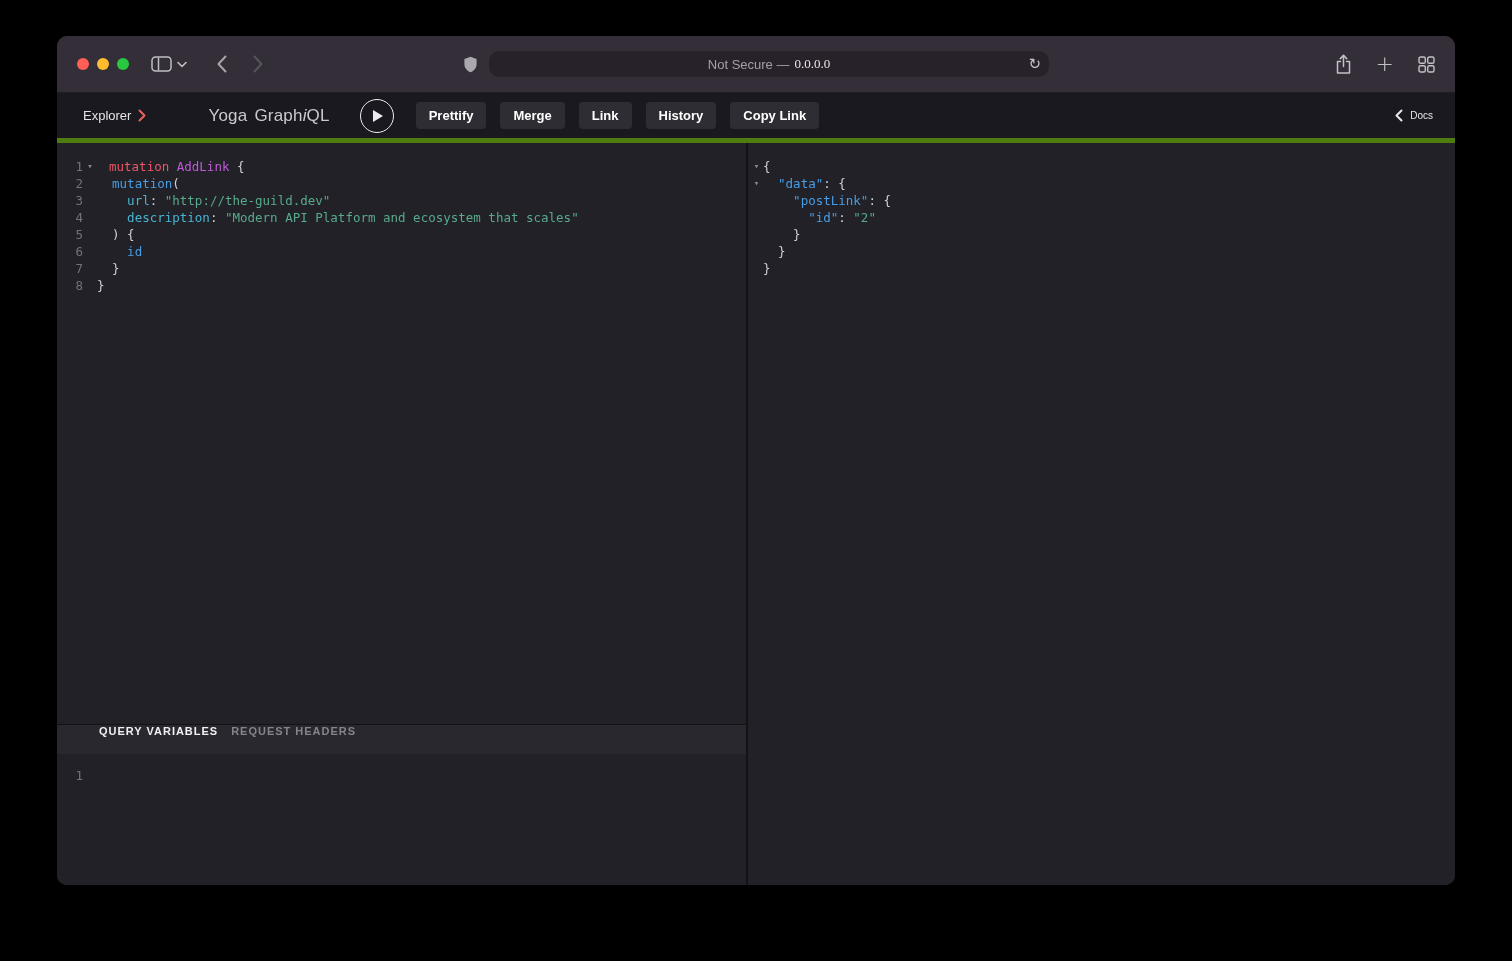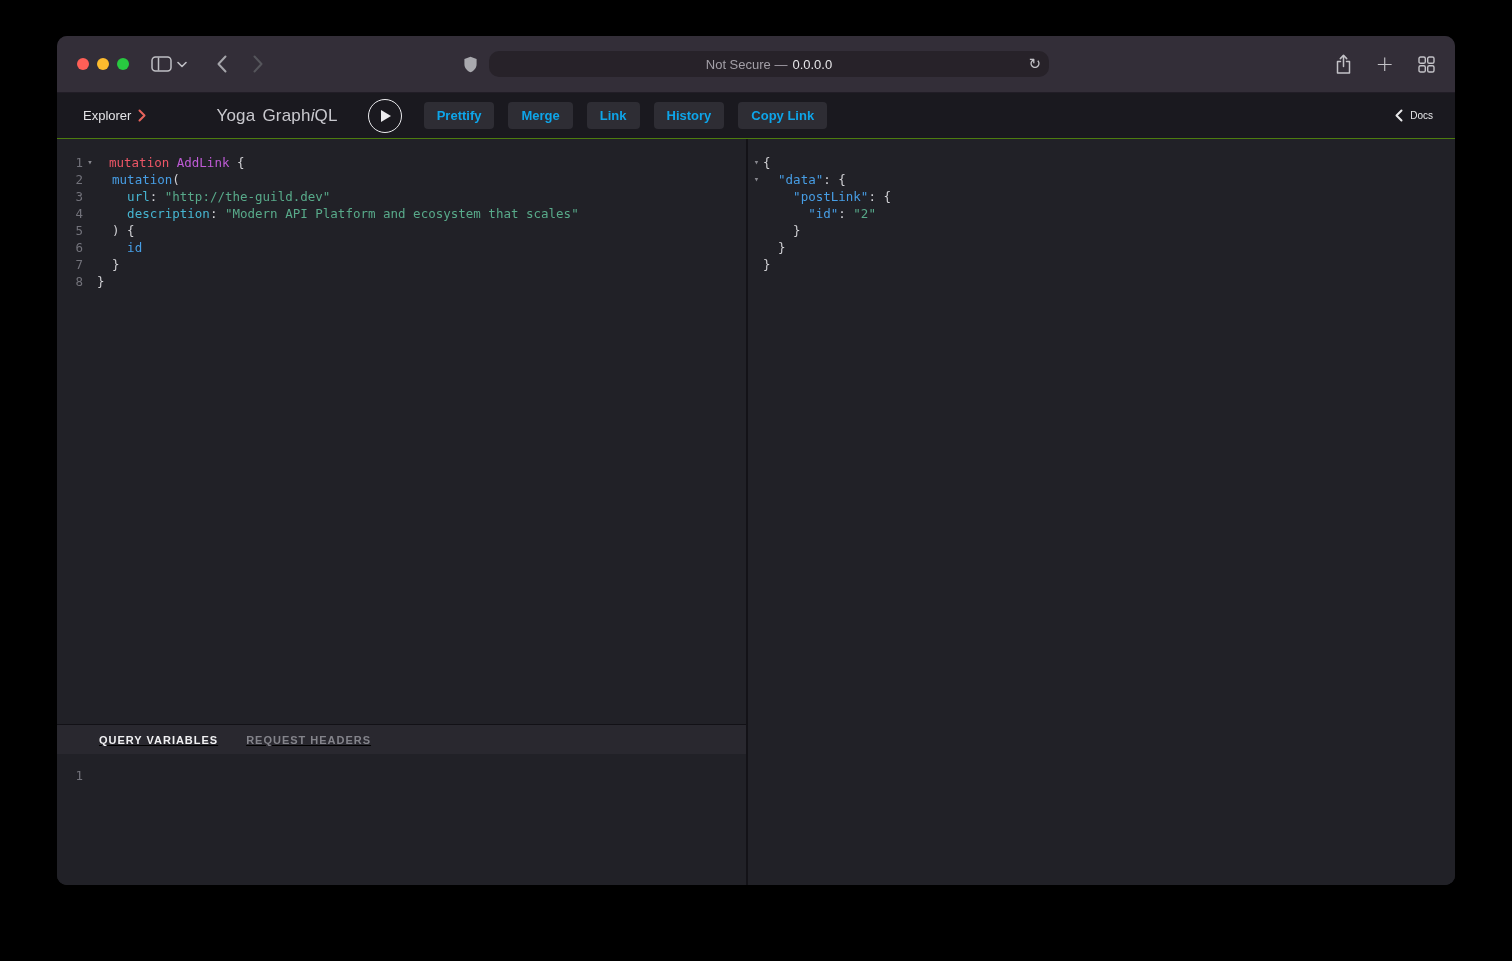--- a/index.html
+++ b/index.html
@@ -17,42 +17,42 @@
   .light.red{background:var(--c-traffic-red);}
   .light.yellow{background:var(--c-traffic-yellow);}
   .light.green{background:var(--c-traffic-green);}
   .chrome-icon{display:flex;align-items:center;justify-content:center;}
   .sidebar-group{display:flex;align-items:center;gap:5px;margin-left:22px;}
   .nav-arrows{display:flex;align-items:center;gap:26px;margin-left:30px;}
   .chrome-center{display:flex;align-items:center;gap:11px;}
   .url-bar{width:560px;height:26px;background:#272229;border-radius:10px;position:relative;
     display:flex;align-items:center;justify-content:center;font-size:13px;}
   .url-sec{color:#a39fa7;}
-  .url-host{color:#e7e6e9;margin-left:5px;}
+  .url-host{color:#e7e6e9;margin-left:5px;font-family:Liberation Serif, serif;}
   .reload{position:absolute;right:8px;top:0;height:26px;display:flex;align-items:center;
     color:#c3c2c7;font-size:15px;font-family:"DejaVu Sans", sans-serif;}
   .chrome-right{display:flex;align-items:center;gap:24px;justify-content:flex-end;}
   .plus-glyph{color:#c3c2c7;font-size:22px;font-weight:300;line-height:1;
     font-family:"DejaVu Sans", sans-serif;}
 
   
-  .gql-toolbar{flex:0 0 45px;height:45px;background:#1a191f;border-bottom:1px solid #4d7c0f;
+  .gql-toolbar{flex:0 0 45px;height:45px;background:#1a191f;border-bottom:5px solid #4d7c0f;
     display:flex;align-items:center;padding:0 14px;}
   .explorer{display:flex;align-items:center;gap:7px;color:#e3e3e6;font-size:13px;
     padding:0 12px;height:100%;cursor:pointer;}
   .app-title{margin-left:50px;font-size:17px;color:#c9c9ce;letter-spacing:.2px;white-space:nowrap;}
-  .app-title .yoga{margin-right:7px;margin-left:8px;}
+  .app-title .yoga{margin-right:7px;}
   .app-title .gqi{font-style:italic;}
   .play-btn{margin-left:30px;width:34px;height:34px;border-radius:50%;
     border:1.5px solid #ececef;background:transparent;display:flex;align-items:center;
     justify-content:center;flex:0 0 34px;cursor:pointer;}
   .play-tri{width:0;height:0;border-left:10px solid #ececef;border-top:6px solid transparent;
     border-bottom:6px solid transparent;margin-left:3px;}
   .tb-btns{display:flex;gap:14px;margin-left:22px;}
-  .tb-btn{height:27px;padding:0 13px;background:#2e2d34;color:#0ea5e9;border:none;
+  .tb-btn{height:27px;padding:0 13px;background:#2e2d34;color:#ffffff;border:none;
     border-radius:4px;font-size:13px;font-weight:600;font-family:inherit;cursor:pointer;
     white-space:nowrap;}
   .docs-btn{margin-left:auto;display:flex;align-items:center;gap:7px;color:#e8e8ea;
     font-size:10px;padding-right:8px;cursor:pointer;}
 
   
   .content{flex:1;display:flex;min-height:0;background:#212127;}
   .left-pane{flex:0 0 689px;width:689px;display:flex;flex-direction:column;
     border-right:2px solid #131217;min-height:0;}
   .editor{flex:1;padding-top:15px;overflow:hidden;}
@@ -64,21 +64,21 @@
   .code-text{white-space:pre;color:var(--c-punct);}
   .tk-pl{color:var(--c-punct);}
   .tk-kw{color:var(--c-keyword);margin-left:12px;}
   .tk-op{color:var(--c-opname);}
   .tk-fld{color:var(--c-field);}
   .tk-arg{color:var(--c-argument);}
   .tk-str{color:var(--c-string);}
   .tk-key{color:var(--c-key);}
 
   .vars-bar{flex:0 0 29px;height:29px;background:#29282f;border-top:1px solid #121116;
-    display:flex;align-items:center;padding-left:42px;gap:28px;text-decoration:underline;}
+    display:flex;align-items:flex-start;padding-left:42px;gap:13px;}
   .var-tab{font-size:11px;font-weight:bold;letter-spacing:.09em;color:#84848b;cursor:pointer;}
   .var-tab.active{color:#f1f1f3;}
   .vars-editor{flex:0 0 118px;height:118px;padding-top:13px;background:#212127;}
 
   .right-pane{flex:1;min-width:0;padding-top:15px;padding-left:2px;background:#212127;}
   .right-pane .fold{flex:0 0 13px;width:13px;}
 
   svg{display:block;}
 </style>
 </head>

